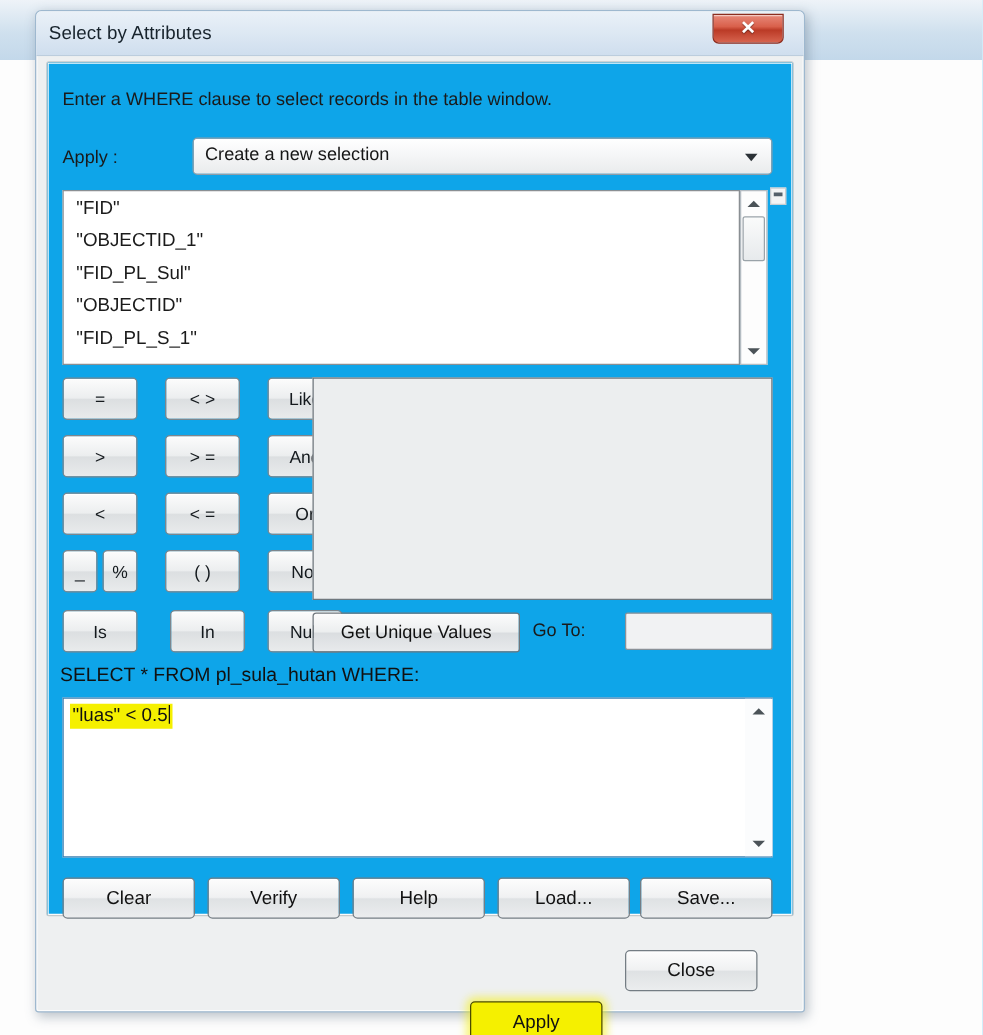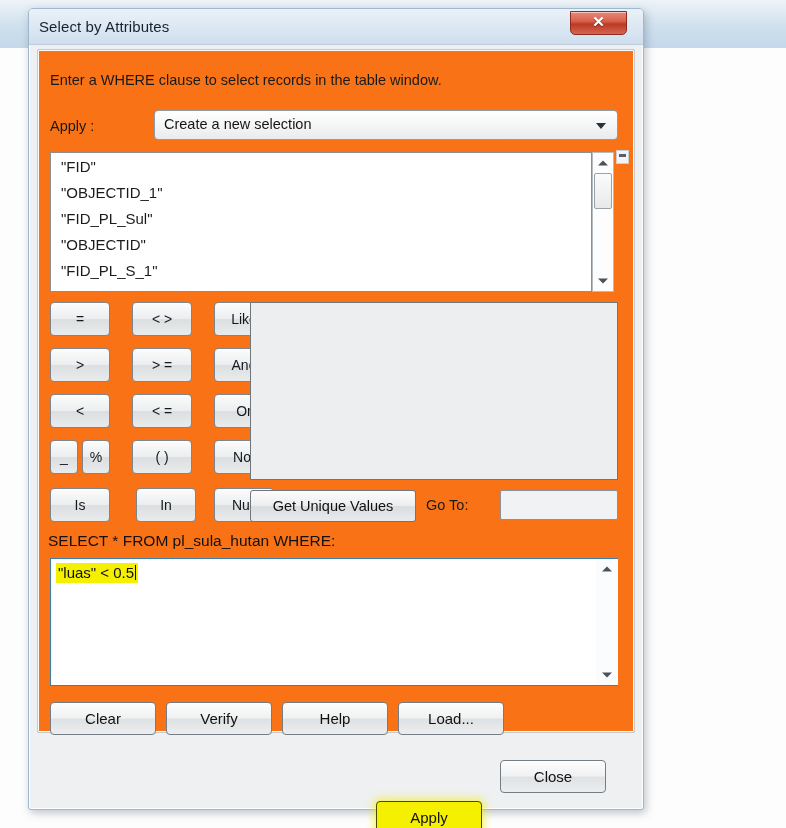--- a/index.html
+++ b/index.html
@@ -81,21 +81,21 @@
     font-weight: bold;
     color: #ffffff;
     text-shadow: 0 1px 1px rgba(0,0,0,.45);
     font-family: "Liberation Sans", sans-serif;
   }
 
   .body {
     position: absolute;
     left: 8px; top: 40px;
     width: 598px; height: 684px;
-    background: #f97316;
+    background: #0ea5e9;
     border: 1px solid #c4c9cc;
     border-radius: 2px;
     box-shadow: inset 0 0 0 1px #fafbfb;
   }
 
   .instruction {
     position: absolute;
     left: 12px; top: 22px;
     font-size: 14.5px;
     color: #1a1a1a;
@@ -408,19 +408,20 @@
           </div>
         <div class="arw dn">
             <i></i>
           </div>
       </div>
 
       <div class="btn wide" style="left:12px;  top:652px;">Clear</div>
       <div class="btn wide" style="left:128px; top:652px;">Verify</div>
       <div class="btn wide" style="left:244px; top:652px;">Help</div>
       <div class="btn wide" style="left:360px; top:652px;">Load...</div>
+      <div class="btn wide" style="left:474px; top:652px;">Save...</div>
 
       <div class="btn wide apply" style="left:338px; top:710px;">Apply</div>
       <div class="btn wide" style="left:462px; top:710px;">Close</div>
 
     </div>
   </div>
 </div>
 
 </body></html>

